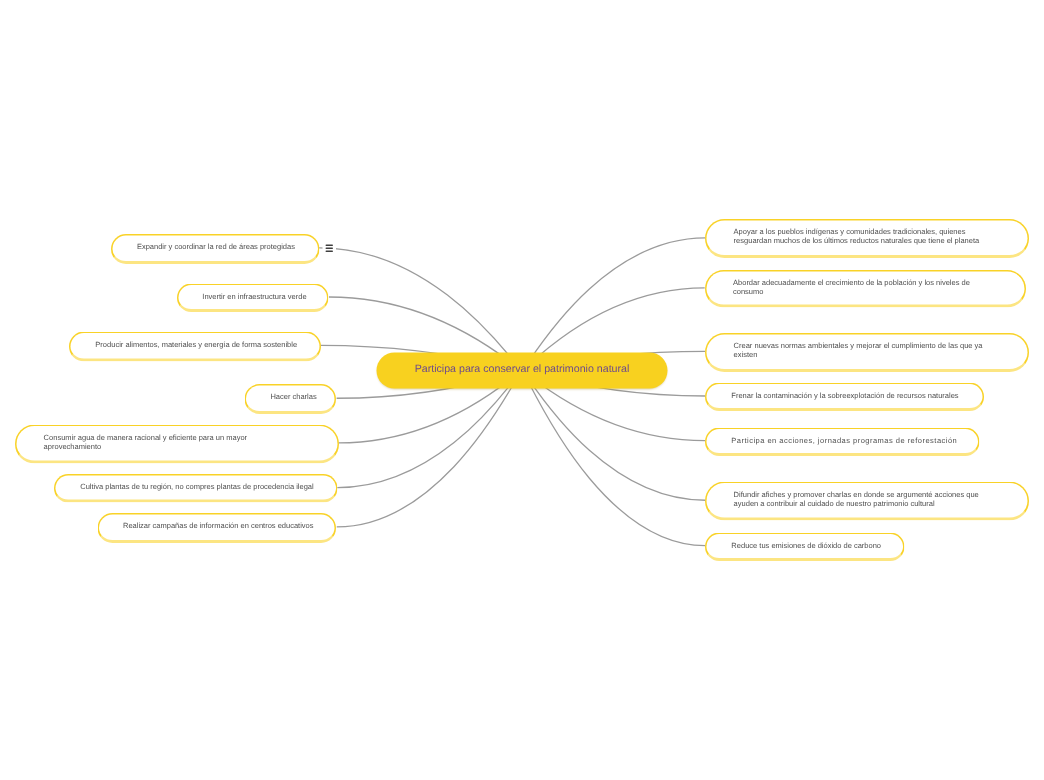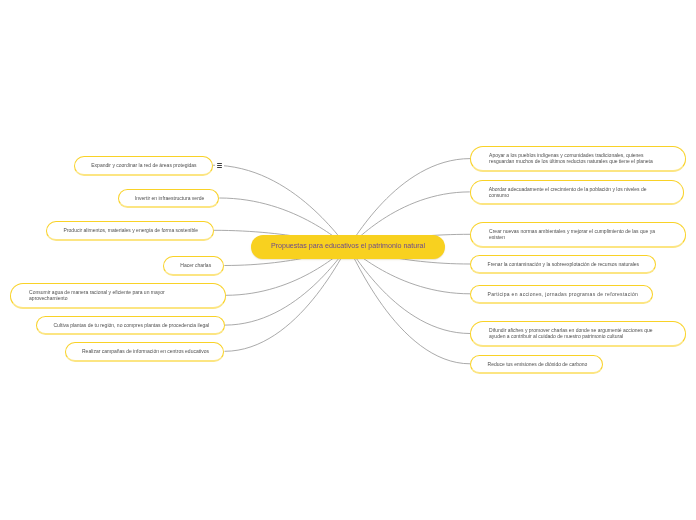--- a/index.html
+++ b/index.html
@@ -42,21 +42,21 @@
       <path d="M 470.2 158.60000000000002 C 396.88 158.60000000000002 350.444 247 348 247" fill="none" stroke="#9b9b9b" stroke-width="0.85"></path>
       <path d="M 469.8 191.9 C 396.72 191.9 350.436 247 348 247" fill="none" stroke="#9b9b9b" stroke-width="0.85"></path>
       <path d="M 470.2 234.3 C 396.88 234.3 350.444 247 348 247" fill="none" stroke="#9b9b9b" stroke-width="0.85"></path>
       <path d="M 470.2 264 C 396.88 264 350.444 247 348 247" fill="none" stroke="#9b9b9b" stroke-width="0.85"></path>
       <path d="M 470.2 293.8 C 396.88 293.8 350.444 247 348 247" fill="none" stroke="#9b9b9b" stroke-width="0.85"></path>
       <path d="M 470.2 333.5 C 396.88 333.5 350.444 247 348 247" fill="none" stroke="#9b9b9b" stroke-width="0.85"></path>
       <path d="M 470.2 363.8 C 396.88 363.8 350.444 247 348 247" fill="none" stroke="#9b9b9b" stroke-width="0.85"></path>
     </svg>
 
   <div class="node root" style="left:251px;top:235.3px;width:194px;height:23.4px;">
-    <span class="txt">Propuestas para educativos el patrimonio natural</span>
+    <span class="txt">Participa para conservar el patrimonio natural</span>
   </div>
 
   <div id="hamburger" style="left:214.65px;top:161.1px;width:5.35px;height:5.4px;">
     <i style="height:1.3px;"></i>
     <i style="height:1.3px;"></i>
     <i style="height:1.3px;"></i>
   </div>
 <div class="node leaf center" style="left: 73.9px; top: 155.9px; width: 138.8px; height: 19.7px;">
       <span class="txt">
         <span style="display: block;">Expandir y coordinar la red de áreas protegidas</span>

